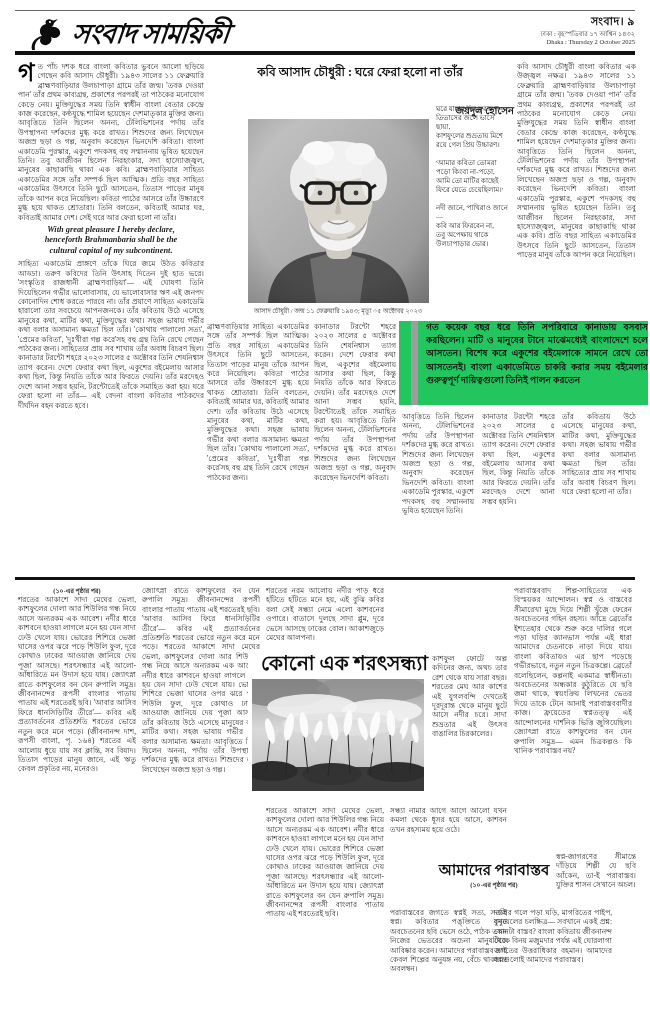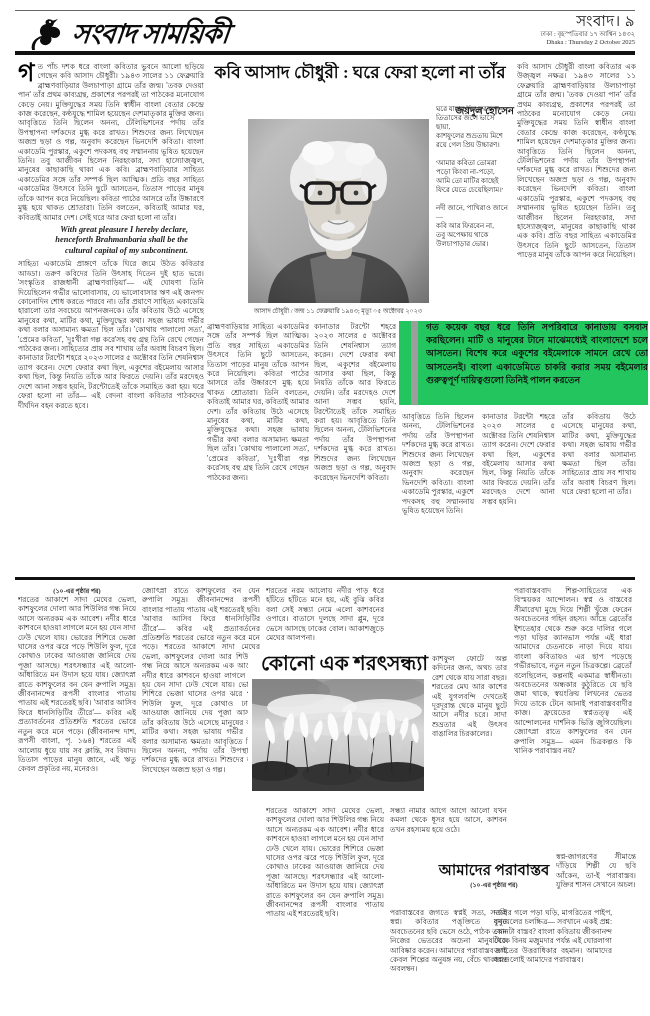--- a/index.html
+++ b/index.html
@@ -5,32 +5,32 @@
   html,body{margin:0;padding:0;background:#e9e9e9;}
   .page{position:relative;width:650px;height:1016px;background:#ffffff;overflow:hidden;
         font-family:"Liberation Serif","DejaVu Serif",serif;color:#1b1b1b;}
   .rule{position:absolute;background:#111;}
   .rule-thin{height:1px;background:#666;}
   
   .logo{position:absolute;left:28px;top:13px;display:flex;align-items:center;gap:4px;}
   .logo-text{font-size:27px;font-weight:bold;font-style:italic;transform:skewX(-6deg);
              letter-spacing:-1px;color:#0c0c0c;}
   .nameplate{position:absolute;right:15px;top:12px;text-align:right;width:150px;}
-  .np-title{font-size:15px;font-weight:400;color:#0a0a0a;line-height:18px;letter-spacing:.5px;}
+  .np-title{font-size:11px;font-weight:700;color:#0a0a0a;line-height:18px;letter-spacing:.5px;}
   .np-date{font-size:6.5px;line-height:8px;color:#333;}
   
   .col{position:absolute;font-size:7.4px;line-height:9.4px;text-align:justify;
        overflow:hidden;color:#1d1d1d;}
   .note{font-size:6.3px;font-weight:bold;text-align:center;line-height:9px;color:#222;}
   .dropcap{float:left;font-size:25px;line-height:21px;font-weight:bold;padding-right:3px;color:#000;}
-  .eng{font-style:italic;font-weight:bold;font-size:8.4px;line-height:10.5px;margin:3px 16px;text-align:right;}
+  .eng{font-style:italic;font-weight:bold;font-size:8.4px;line-height:10.5px;margin:3px 16px;text-align:center;}
   .verse{white-space:pre-line;text-align:left;font-size:7px;line-height:9px;}
   
   .headline{position:absolute;left:206px;top:62px;width:308px;height:42px;overflow:hidden;
-            font-size:17px;line-height:21px;font-weight:bold;text-align:center;color:#0d0d0d;}
+            font-size:12px;line-height:21px;font-weight:bold;text-align:center;color:#0d0d0d;}
   .byline{position:absolute;left:206px;top:103px;width:308px;text-align:right;
           font-size:10px;font-weight:bold;color:#111;}
   .caption{position:absolute;left:214px;top:306px;width:248px;text-align:center;
            font-size:6.4px;color:#333;}
   .photo{position:absolute;left:248px;top:119px;width:181px;height:184px;}
   .pullquote{position:absolute;left:399px;top:321px;width:237px;height:84px;display:flex;background:#22c55e;padding-left:12px;}
   .pq-bar{width:7px;background:#9d9d9d;margin-right:8px;flex:none;}
   .pq-text{font-size:9px;line-height:13.2px;font-weight:bold;text-align:justify;color:#101010;overflow:hidden;}
   .block2{position:absolute;left:248px;top:650px;width:180px;background:#fff;text-align:right;}
   .h2bn{font-size:20px;font-weight:bold;line-height:26px;color:#0d0d0d;}

